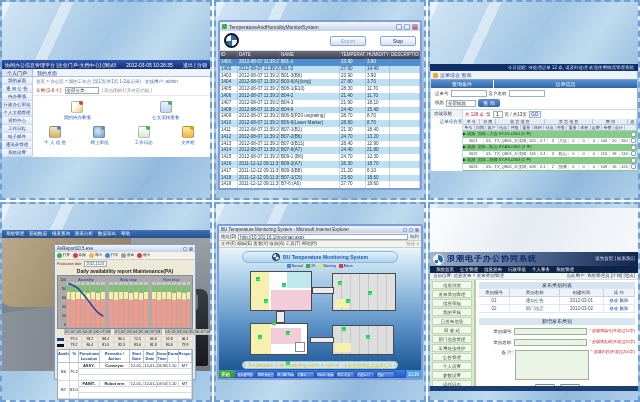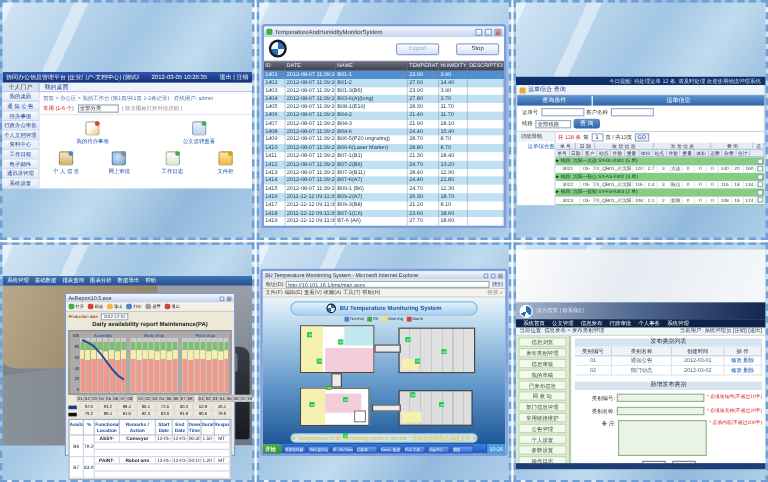--- a/index.html
+++ b/index.html
@@ -975,20 +975,21 @@
           </div>
         <span class="t4" style="width:16px;height:9px;line-height:9px;text-align:center;color:#fff;background:#4a9de0;border-left:1px solid #2a56b0">10:26</span>
       </div>
     </div>
   </div>
 
   <div class="panel">
     <div class="ab" style="left:0;right:0;top:4px;height:44px;background:linear-gradient(115deg,#fdfdfd,#e6ebf2 45%,#f6f8fb)"></div>
     <div class="ab fx" style="left:0;right:0;top:48px;height:14px;align-items:center;background:linear-gradient(90deg,#a5b4cd 0%,#51688f 48%,#12264e 100%);padding:0 3px;gap:3px">
       <span style="width:11px;height:11px;border-radius:50%;background:conic-gradient(#2a6bb5 0 38%,#fff 38% 55%,#2a6bb5 55% 70%,#fff 70%);border:1px solid #fff"></span>
+      <span class="t8 nw" style="font-weight:bold;color:#0d2a6e;letter-spacing:1px;flex:1">浪潮电子办公协同系统</span>
       <span class="t4 nw" style="color:#dfe8f8">设为首页 | 联系我们</span>
     </div>
     <div class="ab fx t4" style="left:0;right:0;top:62px;height:7px;background:#0d2348;color:#fff;align-items:center;gap:6px;padding:0 6px">
 
     <span>系统首页</span>
         <span>公文管理</span>
         <span>信息发布</span>
         <span>行政审批</span>
         <span>个人事务</span>
         <span>系统管理</span>

